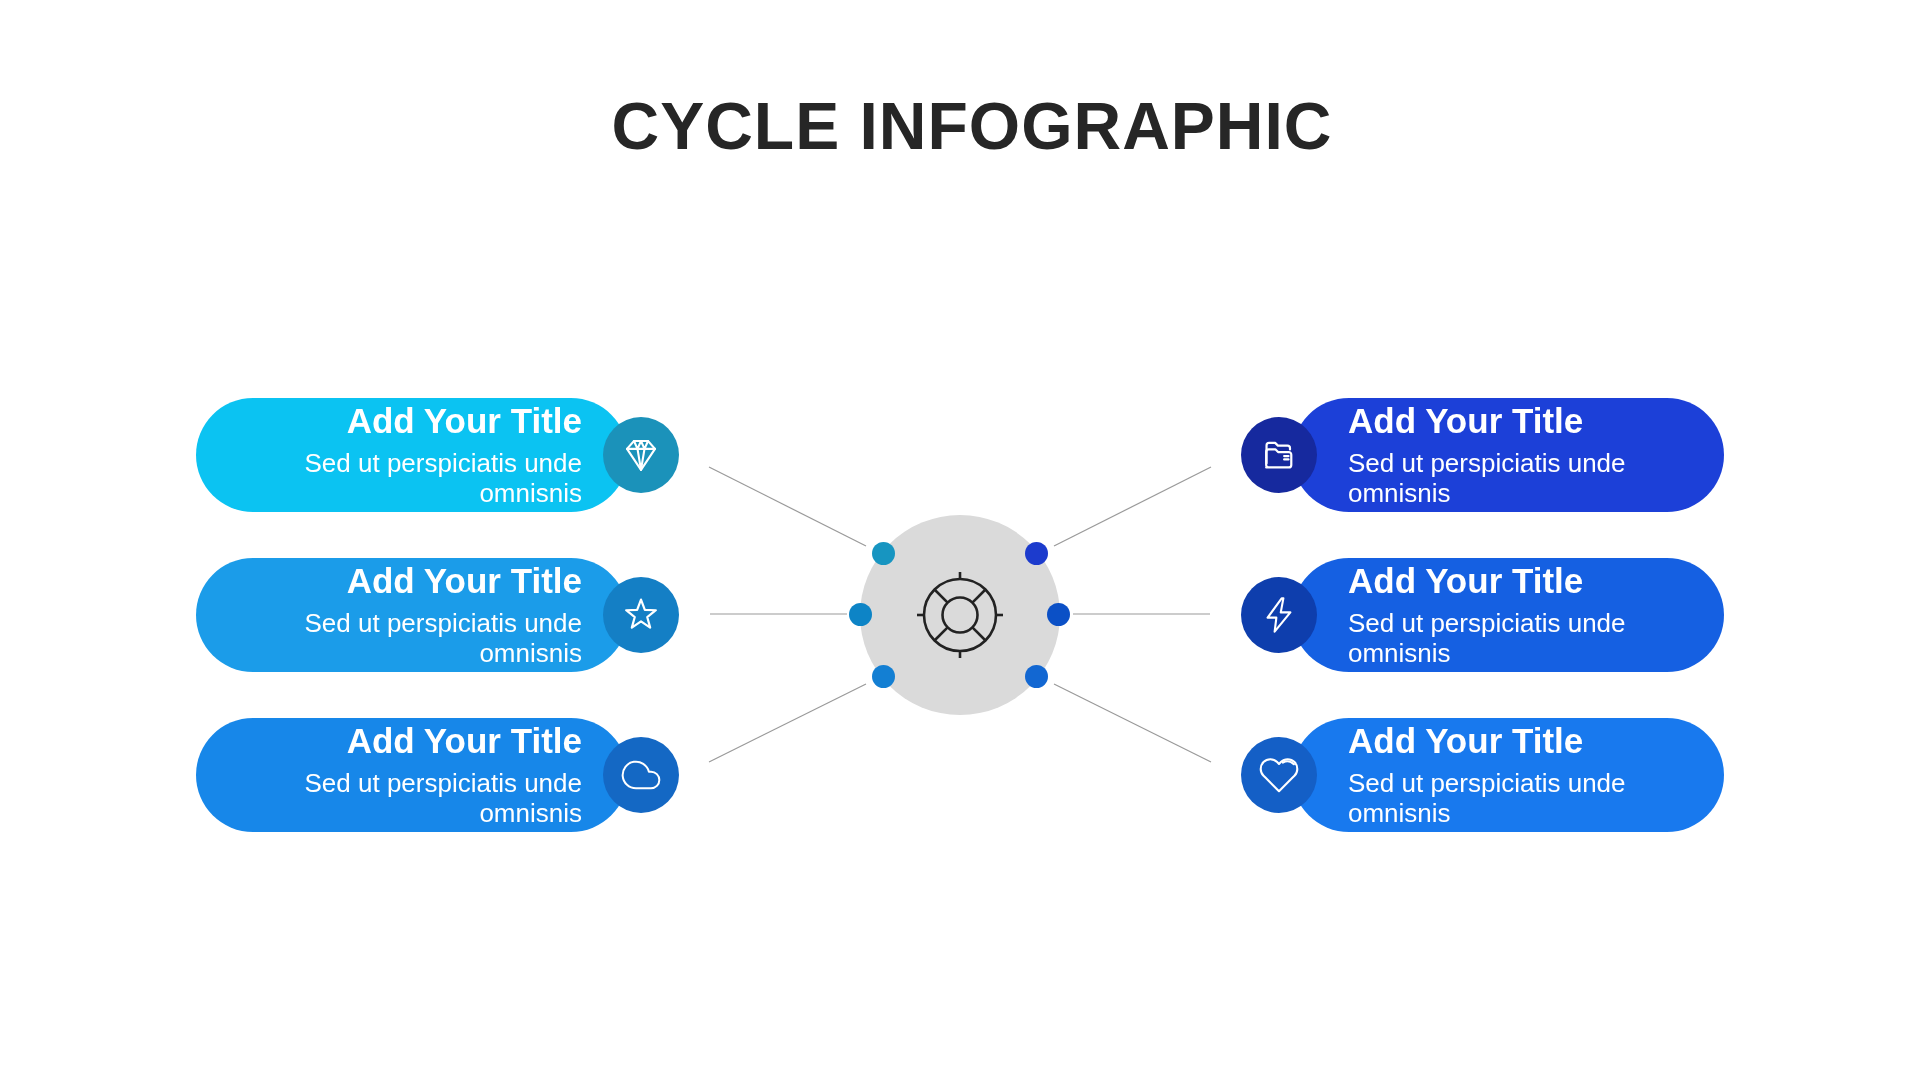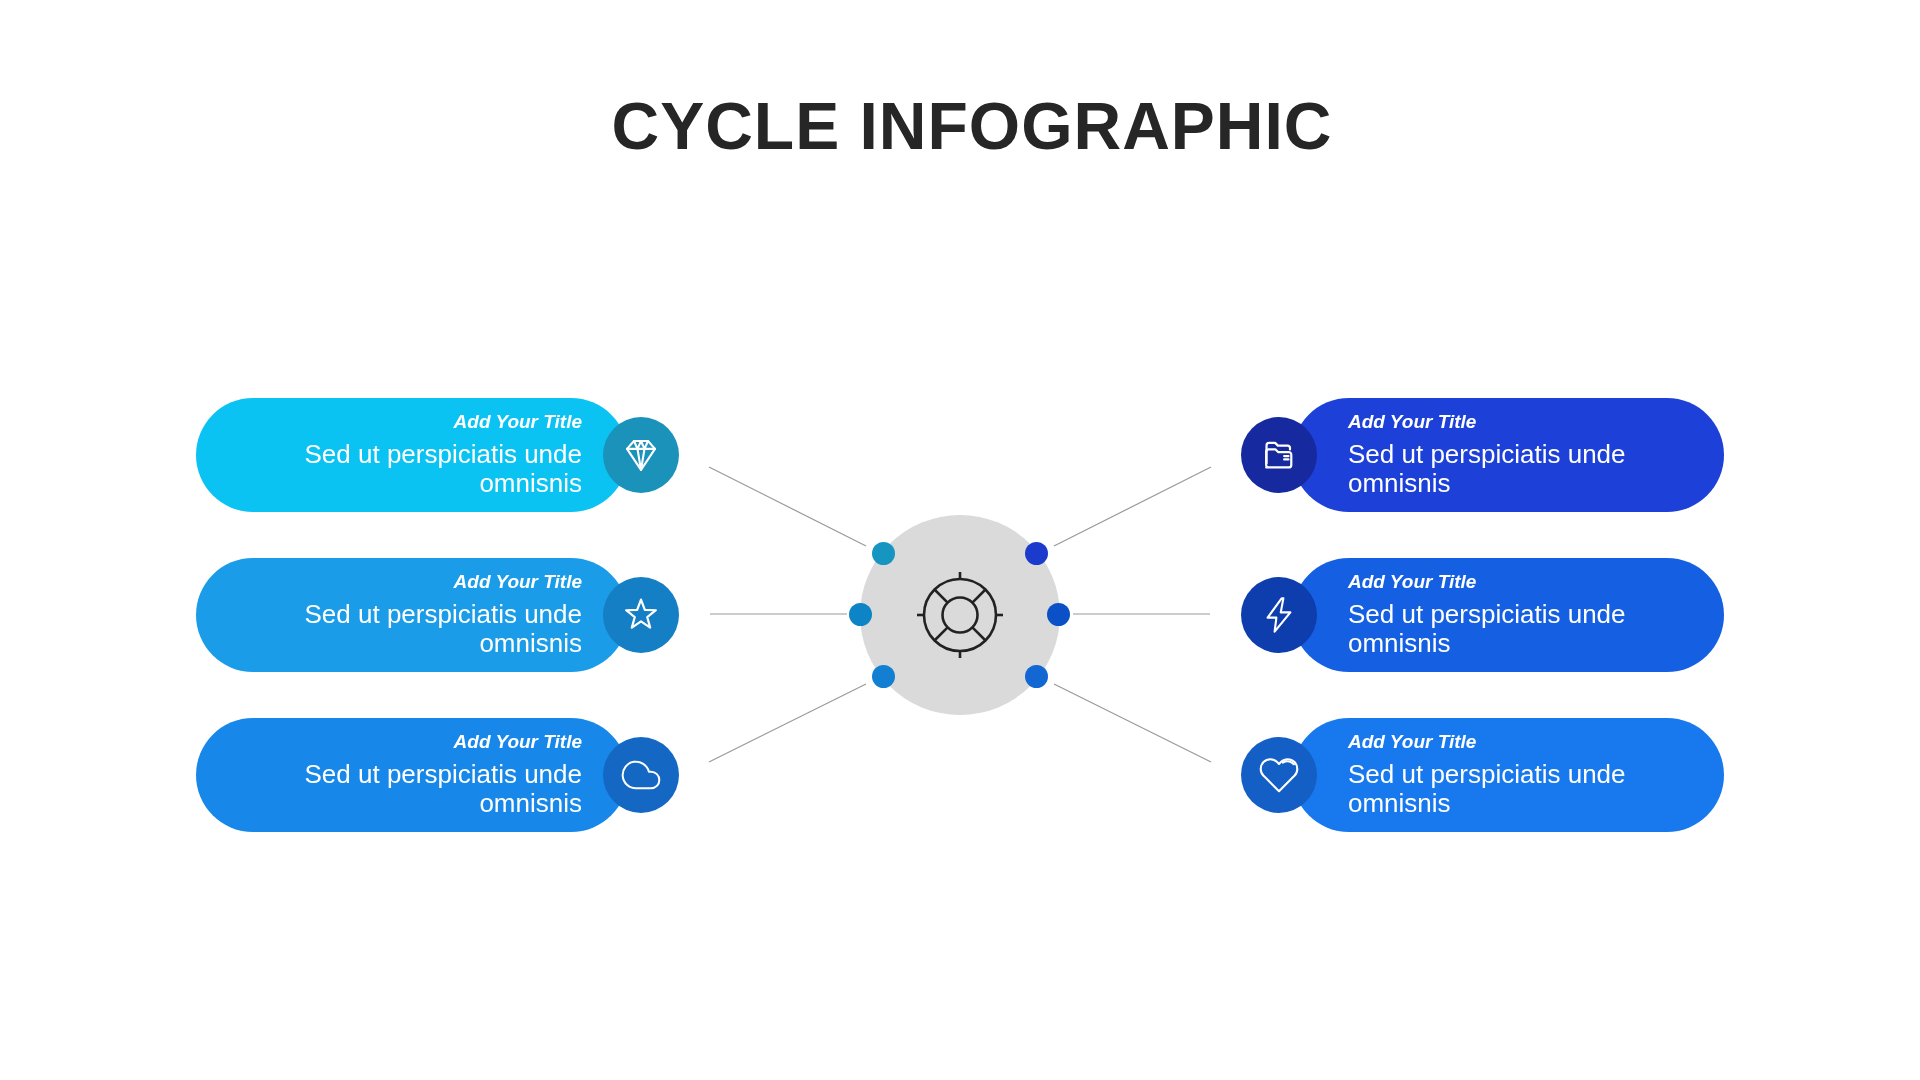--- a/index.html
+++ b/index.html
@@ -25,21 +25,21 @@
   .dot.r-top{left:1025px;top:542px;}
   .dot.r-mid{left:1047px;top:603px;}
   .dot.r-bot{left:1025px;top:665px;}
   .card{
     position:absolute;width:432px;height:114px;border-radius:57px;box-sizing:border-box;
     display:flex;flex-direction:column;justify-content:center;color:#fff;
   }
   .card.left{left:196px;align-items:flex-end;text-align:right;padding:0 46px 0 36px;}
   .card.right{left:1292px;align-items:flex-start;text-align:left;padding:0 36px 0 56px;}
   .row1{top:398px;} .row2{top:558px;} .row3{top:718px;}
-  .card-title{font-size:19px;font-weight:800;line-height:1.15;margin-bottom:7px;font-style:italic;}
+  .card-title{font-size:35px;font-weight:800;line-height:1.15;margin-bottom:7px;}
   .card-subtitle{font-size:26px;font-weight:400;line-height:1.15;}
   .icon-circle{
     position:absolute;width:76px;height:76px;border-radius:50%;
     display:flex;align-items:center;justify-content:center;
   }
   .icon-circle.left{left:603px;} .icon-circle.right{left:1241px;}
   .ic1{top:417px;} .ic2{top:577px;} .ic3{top:737px;}
   .icon-circle svg{stroke:#ffffff;fill:none;stroke-width:1.2;stroke-linecap:round;stroke-linejoin:round;}
 </style>
 </head>

